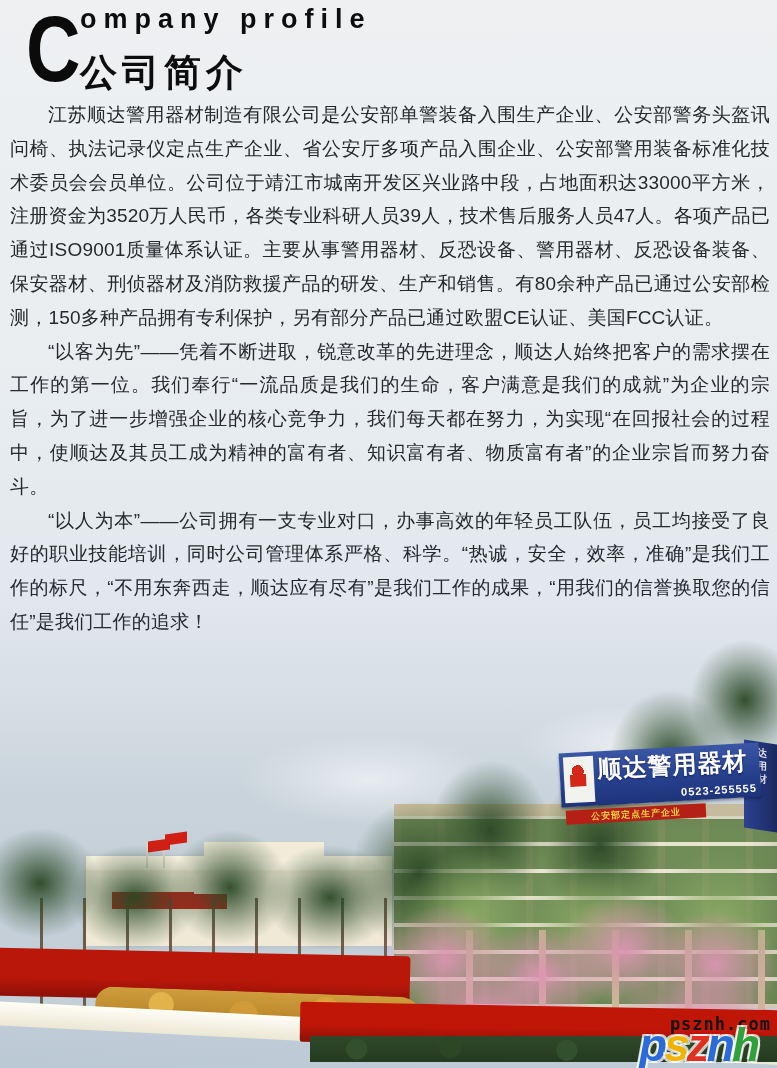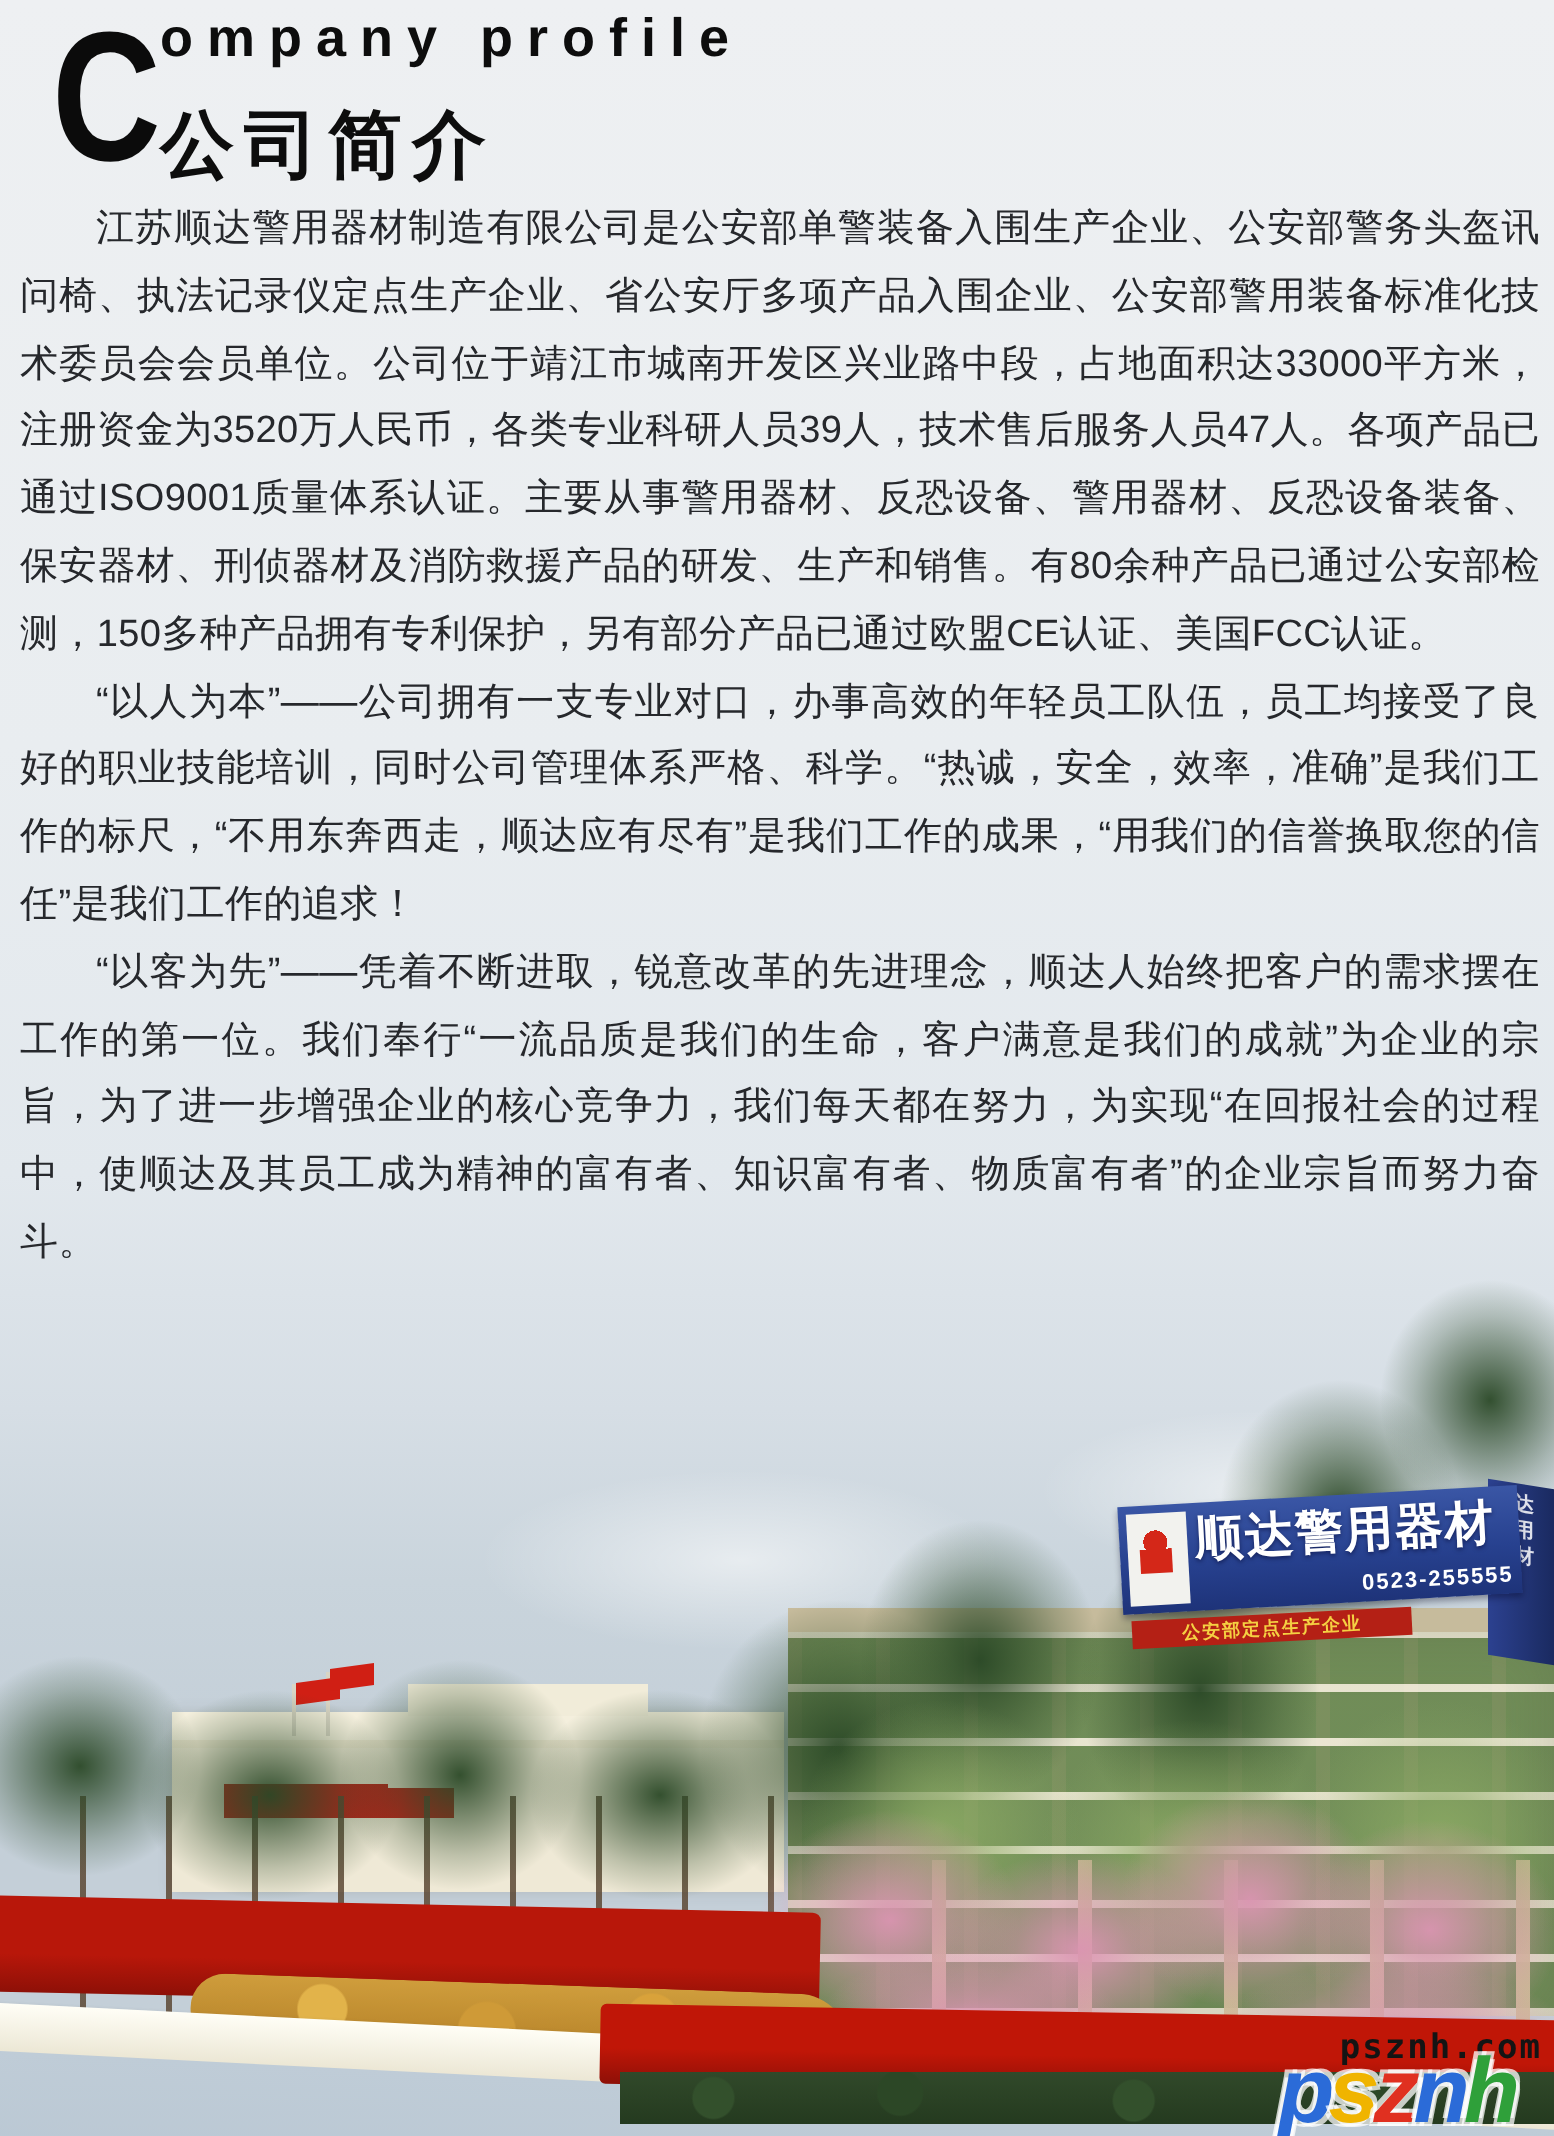--- a/index.html
+++ b/index.html
@@ -159,22 +159,22 @@
   </div>
 
   <div class="hdr">
     <div class="dropcap">C</div>
     <div class="t-en">ompany profile</div>
     <div class="t-zh">公司简介</div>
   </div>
 
   <div class="bodytxt">
     <p>江苏顺达警用器材制造有限公司是公安部单警装备入围生产企业、公安部警务头盔讯问椅、执法记录仪定点生产企业、省公安厅多项产品入围企业、公安部警用装备标准化技术委员会会员单位。公司位于靖江市城南开发区兴业路中段，占地面积达33000平方米，注册资金为3520万人民币，各类专业科研人员39人，技术售后服务人员47人。各项产品已通过ISO9001质量体系认证。主要从事警用器材、反恐设备、警用器材、反恐设备装备、保安器材、刑侦器材及消防救援产品的研发、生产和销售。有80余种产品已通过公安部检测，150多种产品拥有专利保护，另有部分产品已通过欧盟CE认证、美国FCC认证。</p>
+    <p>“以客为先”——凭着不断进取，锐意改革的先进理念，顺达人始终把客户的需求摆在工作的第一位。我们奉行“一流品质是我们的生命，客户满意是我们的成就”为企业的宗旨，为了进一步增强企业的核心竞争力，我们每天都在努力，为实现“在回报社会的过程中，使顺达及其员工成为精神的富有者、知识富有者、物质富有者”的企业宗旨而努力奋斗。</p>
     <p>“以人为本”——公司拥有一支专业对口，办事高效的年轻员工队伍，员工均接受了良好的职业技能培训，同时公司管理体系严格、科学。“热诚，安全，效率，准确”是我们工作的标尺，“不用东奔西走，顺达应有尽有”是我们工作的成果，“用我们的信誉换取您的信任”是我们工作的追求！</p>
-    <p>“以客为先”——凭着不断进取，锐意改革的先进理念，顺达人始终把客户的需求摆在工作的第一位。我们奉行“一流品质是我们的生命，客户满意是我们的成就”为企业的宗旨，为了进一步增强企业的核心竞争力，我们每天都在努力，为实现“在回报社会的过程中，使顺达及其员工成为精神的富有者、知识富有者、物质富有者”的企业宗旨而努力奋斗。</p>
   </div>
 
   <div class="wm">
     <div class="wm-url">psznh.com</div>
     <div class="wm-big">
       <span style="color: rgb(43, 107, 216);">p</span><span style="color: rgb(240, 180, 0);">s</span><span style="color: rgb(224, 48, 32);">z</span><span style="color: rgb(43, 107, 216);">n</span><span style="color: rgb(47, 160, 58);">h</span>
     </div>
   </div>
 
 </div>

